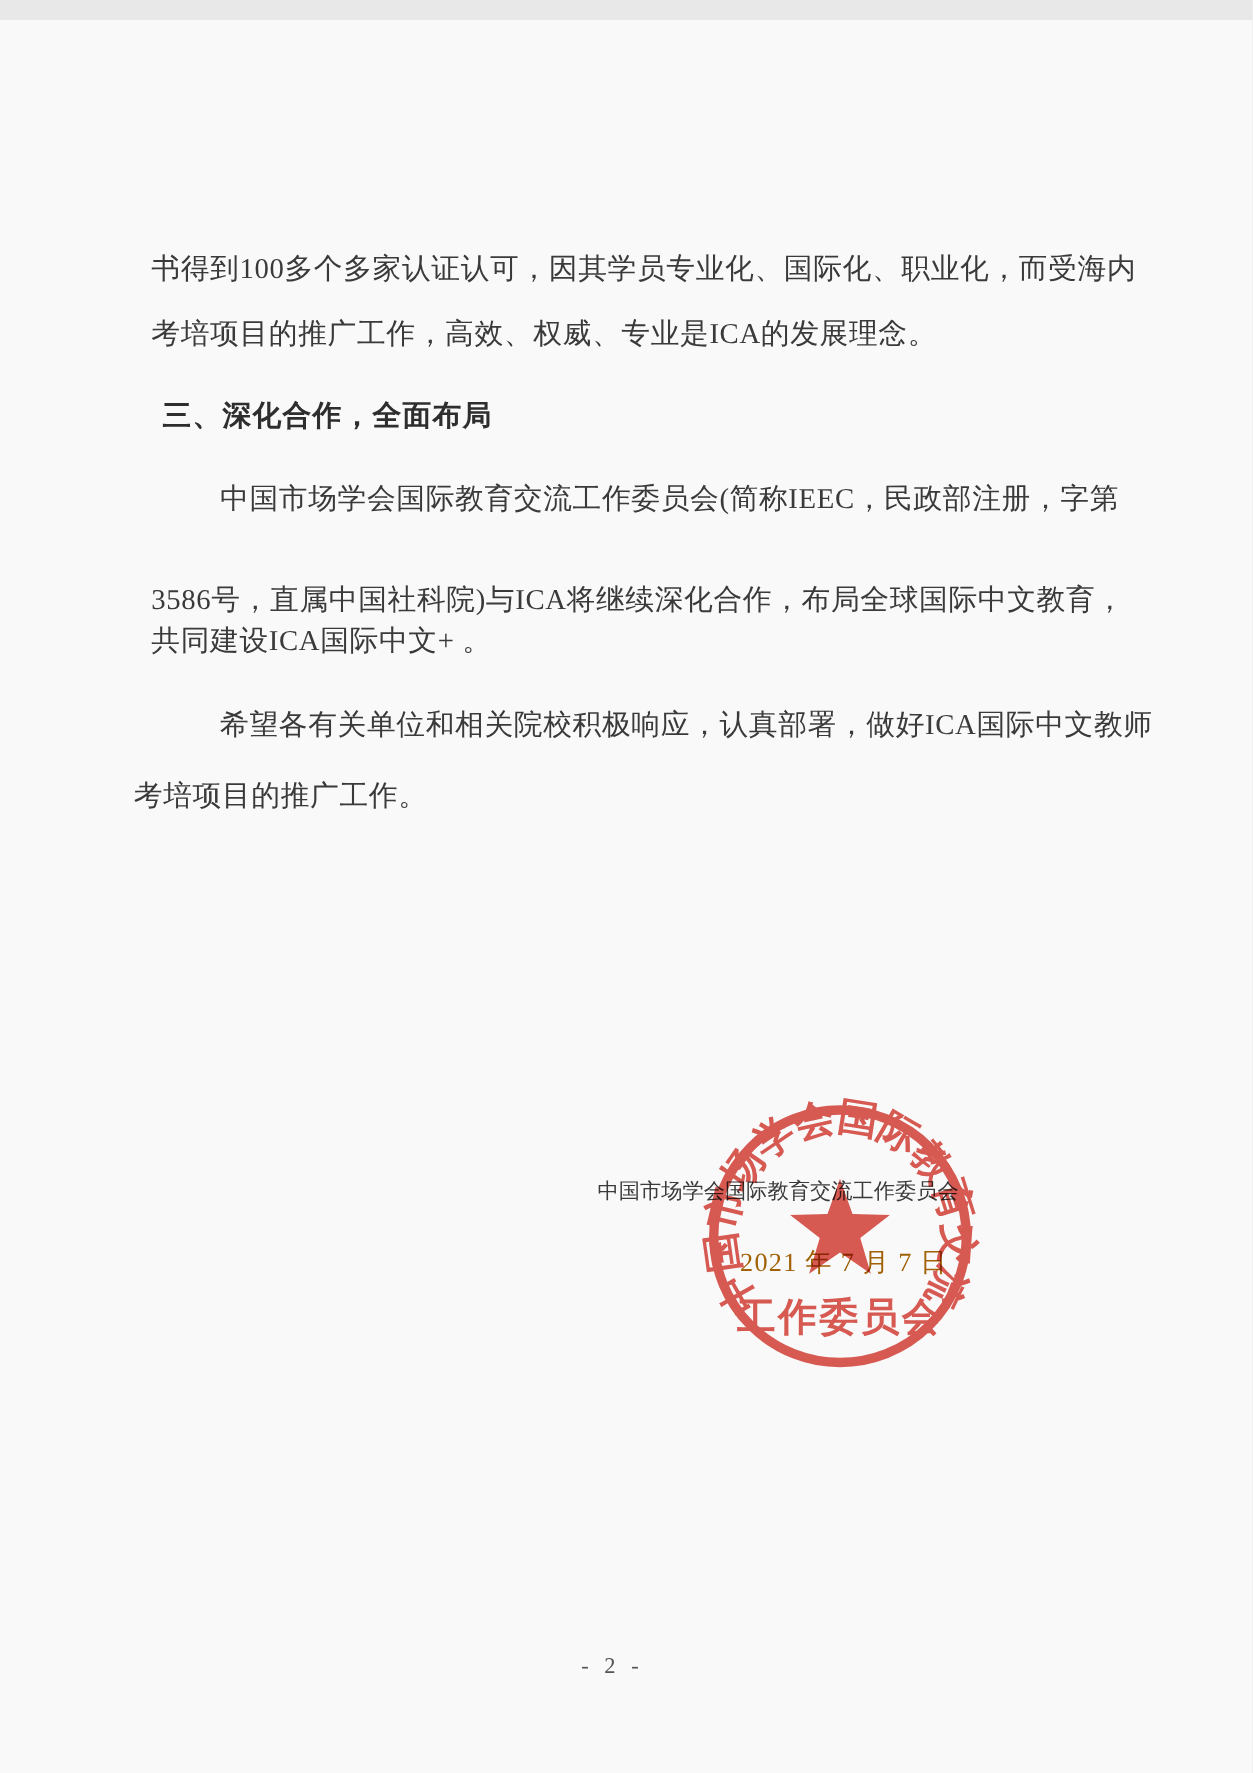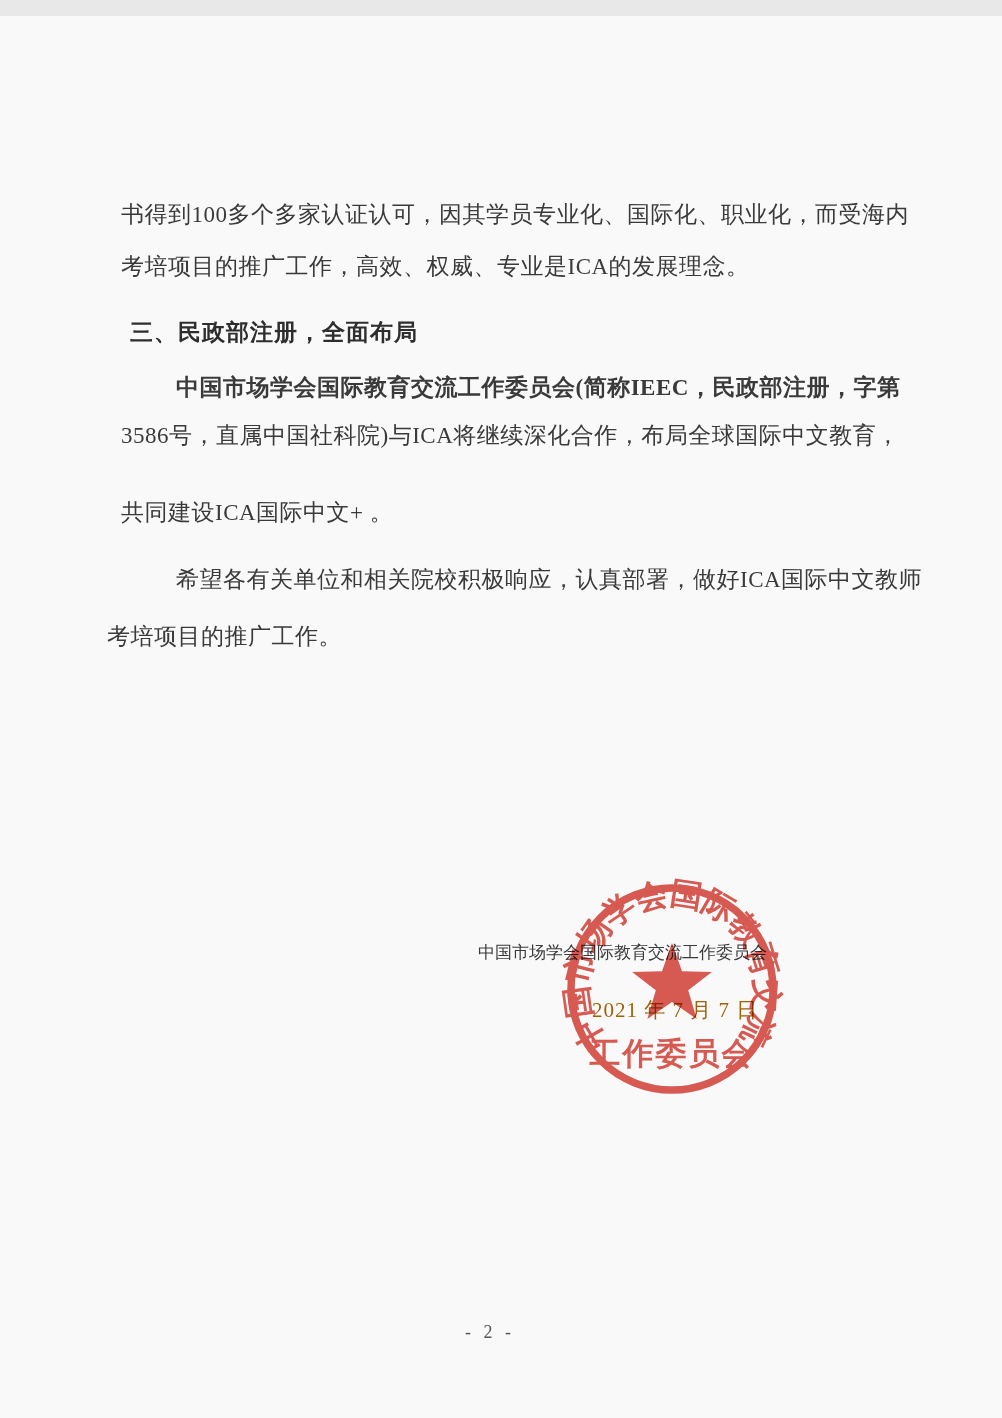--- a/index.html
+++ b/index.html
@@ -88,24 +88,24 @@
   }
 </style>
 </head>
 <body>
 
 <div class="page">
 
   <div class="doc-line" style="left:121px; top:183px;">书得到100多个多家认证认可，因其学员专业化、国际化、职业化，而受海内</div>
   <div class="doc-line" style="left:121px; top:235px;">考培项目的推广工作，高效、权威、专业是ICA的发展理念。</div>
 
-  <div class="doc-heading" style="left:130px; top:301px;">三、民政部注册，全面布局</div>
+  <div class="doc-heading" style="left:130px; top:301px;">三、深化合作，全面布局</div>
 
-  <div class="doc-line" style="left:176px; top:356px;font-weight:bold;">中国市场学会国际教育交流工作委员会(简称IEEC，民政部注册，字第</div>
-  <div class="doc-line" style="left:121px; top:404px;">3586号，直属中国社科院)与ICA将继续深化合作，布局全球国际中文教育，</div>
+  <div class="doc-line" style="left:176px; top:367px;">中国市场学会国际教育交流工作委员会(简称IEEC，民政部注册，字第</div>
+  <div class="doc-line" style="left:121px; top:448px;">3586号，直属中国社科院)与ICA将继续深化合作，布局全球国际中文教育，</div>
   <div class="doc-line" style="left:176px; top:548px;">希望各有关单位和相关院校积极响应，认真部署，做好ICA国际中文教师</div>
 
   <div class="doc-line" style="left:121px; top:481px;">共同建设ICA国际中文+ 。</div>
   <div class="doc-line" style="left:107px; top:605px;">考培项目的推广工作。</div>
 
   <div class="sig-line" style="left:478px; top:925px;">中国市场学会国际教育交流工作委员会</div>
   <div class="date-line" style="left:592px; top:980px;">2021 年 7 月 7 日</div>
 
   <div class="seal">
     <svg width="232" height="232" viewBox="0 0 232 232">

